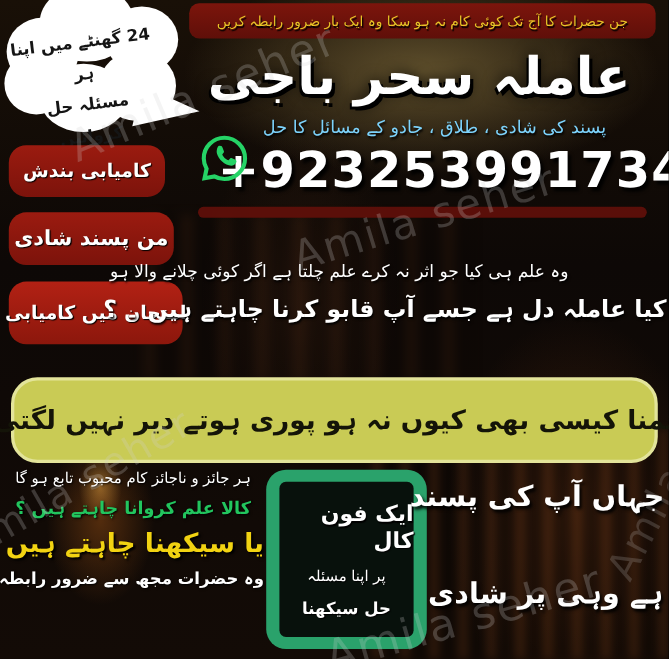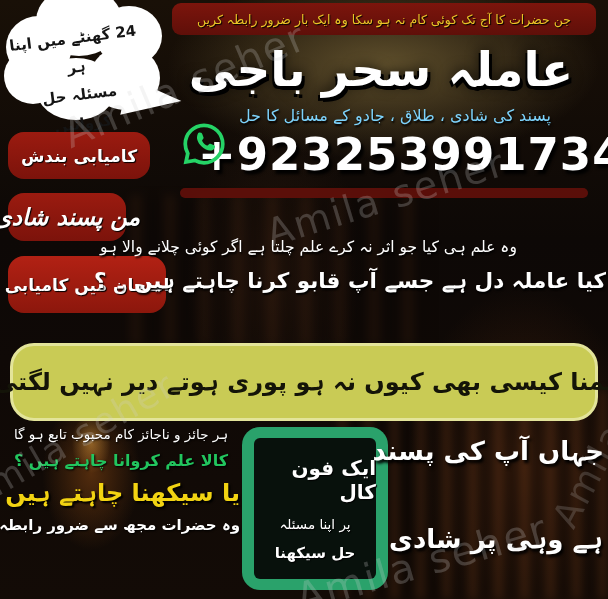--- a/index.html
+++ b/index.html
@@ -57,21 +57,21 @@
     color:#fff;font-size:45px;font-weight:800;letter-spacing:1px;white-space:nowrap;
     text-shadow:3px 4px 3px rgba(0,0,0,.95);}
   .red-strip{position:absolute;left:180px;top:188px;width:408px;height:10px;z-index:5;
     background:#63100a;border-radius:6px;opacity:.9;}
 
   
   .tag{position:absolute;left:8px;z-index:10;background:linear-gradient(180deg,#9b1b10,#7c130b);
     border-radius:16px;display:flex;align-items:center;justify-content:center;
     color:#fff;font-weight:600;text-shadow:1px 1px 1px #000;white-space:nowrap;}
   .tag1{top:132px;width:142px;height:47px;font-size:17px;}
-  .tag2{top:193px;width:118px;height:48px;font-size:23px;font-style:italic;}
+  .tag2{top:193px;width:150px;height:48px;font-size:19px;}
   .tag3{top:256px;width:158px;height:57px;font-size:17px;background:linear-gradient(180deg,#b22114,#8c170c);}
 
   
   .body1{position:absolute;left:100px;top:238px;width:502px;z-index:10;text-align:left;
     color:#fff;font-size:15.5px;white-space:nowrap;text-shadow:1px 2px 2px #000;}
   .body2{position:absolute;left:104px;top:268px;width:502px;z-index:10;text-align:center;
     color:#fff;font-size:21.5px;font-weight:600;white-space:nowrap;text-shadow:1px 2px 2px #000;}
 
   
   .highlight{position:absolute;left:10px;top:343px;width:588px;height:78px;z-index:10;

